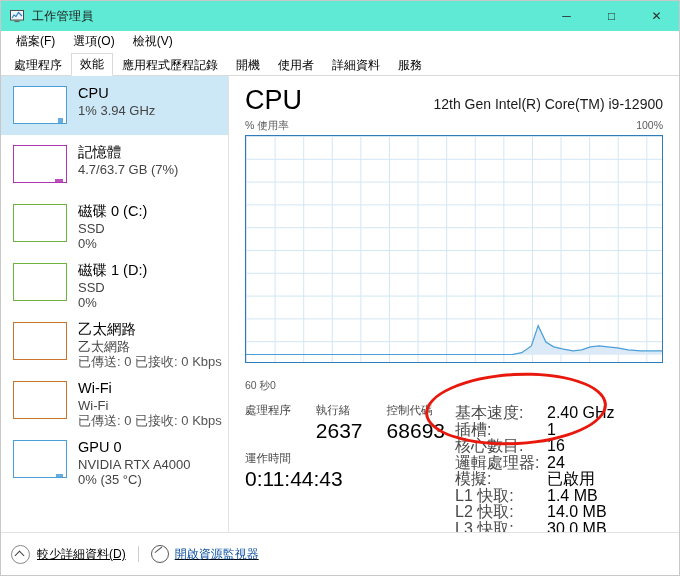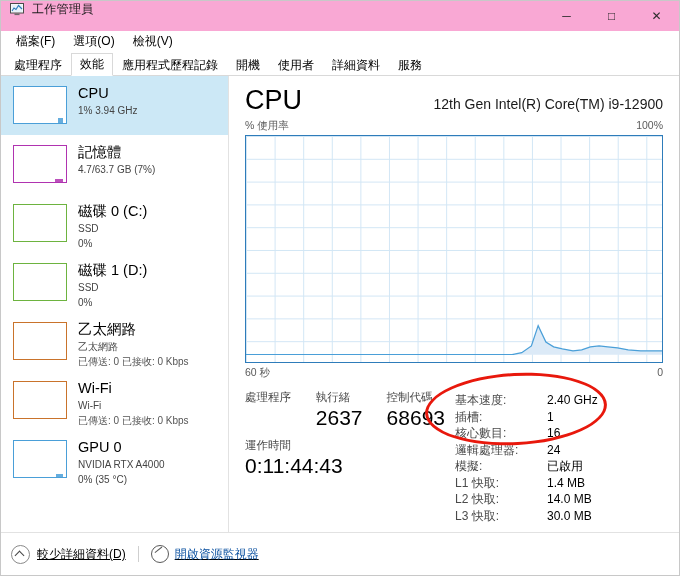--- a/index.html
+++ b/index.html
@@ -21,21 +21,22 @@
     box-sizing: border-box;
     border: 1px solid #c8c8c8;
     background: #ffffff;
     overflow: hidden;
   }
 
   
   .titlebar {
     height: 30px;
     display: flex;
-    background: #f9a8d4;
+    align-items: center;
+    background: #5eead4;
     position: relative;
   }
   .title-icon {
     width: 16px;
     height: 16px;
     margin-left: 8px;
     margin-right: 7px;
     flex: 0 0 auto;
     position: relative;
   }
@@ -160,21 +161,21 @@
   .thumb.gpu { border-color: #4a9fd8; }
   .thumb.gpu .spark { width: 7px; height: 3px; }
   .side-text { min-width: 0; padding-top: 1px; }
   .side-title {
     font-size: 14.5px;
     color: #000000;
     line-height: 19px;
     white-space: nowrap;
   }
   .side-sub {
-    font-size: 10px;
+    font-size: 13px;
     color: #444444;
     line-height: 15px;
     white-space: nowrap;
   }
   .side-sub.dim { color: #555; }
 
   
   .main {
     flex: 1 1 auto;
     position: relative;
@@ -219,24 +220,24 @@
     position: absolute;
     inset: 0;
     background-image:
       linear-gradient(to right, #d2e6f5 1px, transparent 1px),
       linear-gradient(to bottom, #d2e6f5 1px, transparent 1px);
     background-size: 28.6px 22.8px;
   }
   .graph svg { position: absolute; inset: 0; }
   .axis-bottom {
     display: flex;
-    justify-content: space-between;
+    justify-content: flex-start;
     font-size: 10.5px;
     color: #5a5a5a;
-    margin-top: 3px;
+    margin-top: 16px;
   }
 
   
   .stats {
     display: flex;
     margin-top: 10px;
     position: relative;
   }
   .stats-left { width: 200px; flex: 0 0 200px; }
   .stat-row { display: flex; margin-bottom: 7px; }
@@ -256,21 +257,21 @@
   .w2 { width: 90px; }
 
   .stats-right {
     flex: 1 1 auto;
     padding-left: 10px;
     padding-top: 2px;
   }
   .spec {
     display: flex;
     line-height: 16.5px;
-    font-size: 12px;
+    font-size: 16px;
   }
   .spec-key { width: 92px; flex: 0 0 92px; color: #4a4a4a; }
   .spec-val { color: #000000; text-align: right; }
 
   .circle-annot {
     position: absolute;
     left: 424px;
     top: 372px;
     width: 176px;
     height: 66px;

